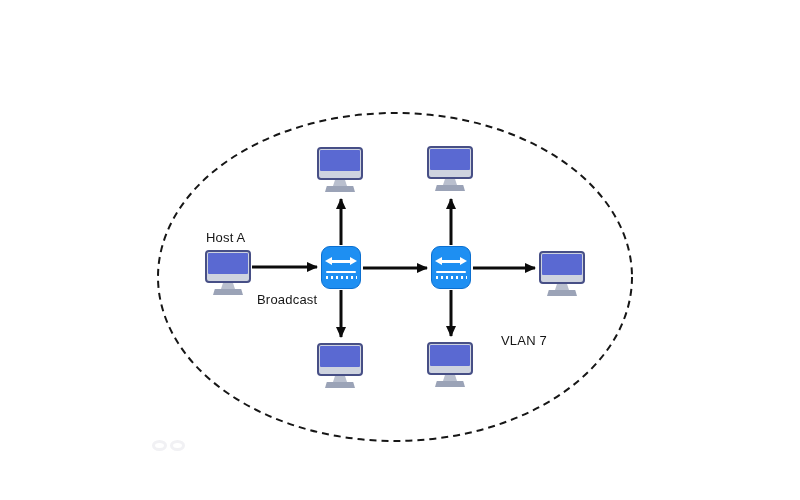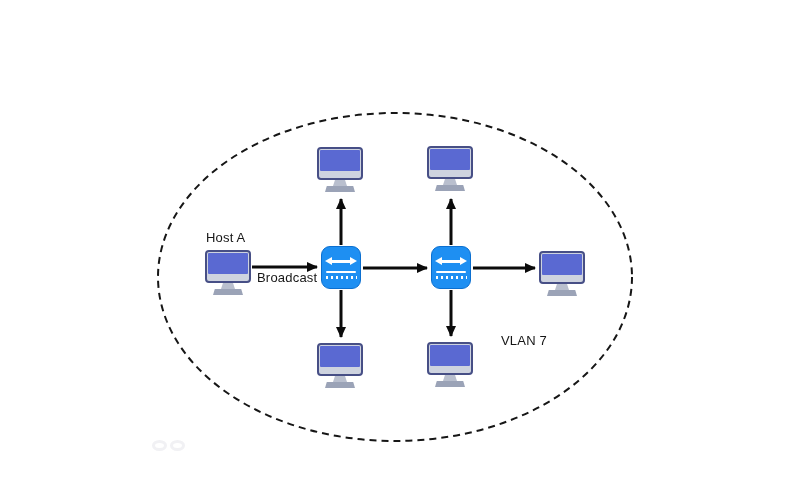--- a/index.html
+++ b/index.html
@@ -22,21 +22,21 @@
   }
 
   .label {
     position: absolute;
     font-size: 13px;
     color: #161616;
     letter-spacing: 0.2px;
     white-space: nowrap;
   }
   .host-a-label   { left: 206px; top: 201px; }
-  .broadcast-label{ left: 257px; top: 241px; text-align: right; }
+  .broadcast-label{ left: 257px; top: 263px; text-align: right; }
   .vlan-label     { left: 501px; top: 304px; }
 
   
   .computer { position: absolute; width: 46px; height: 48px; }
   .monitor {
     position: absolute; left: 0; top: 0;
     width: 46px; height: 33px;
     background: #ced3df;
     border: 2px solid #474f86;
     border-radius: 4px;

